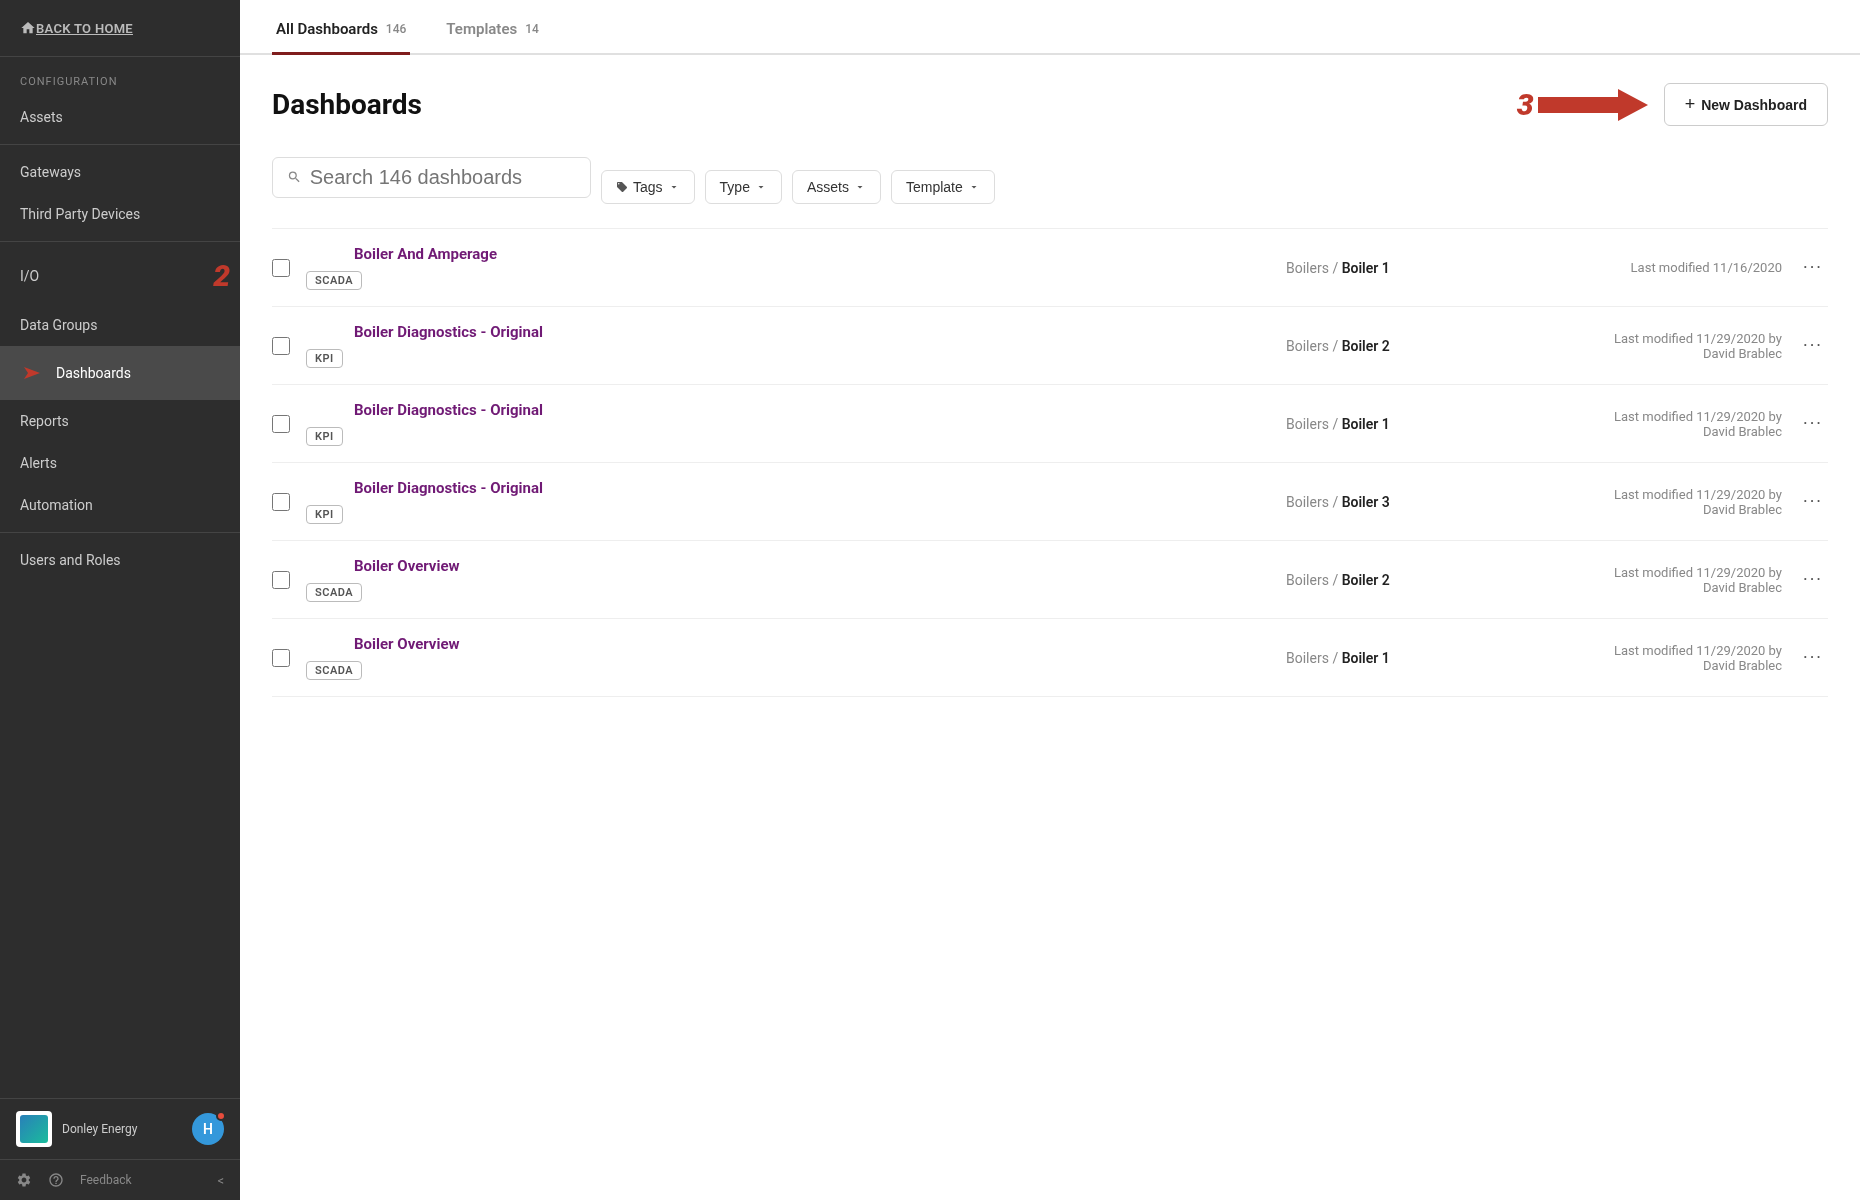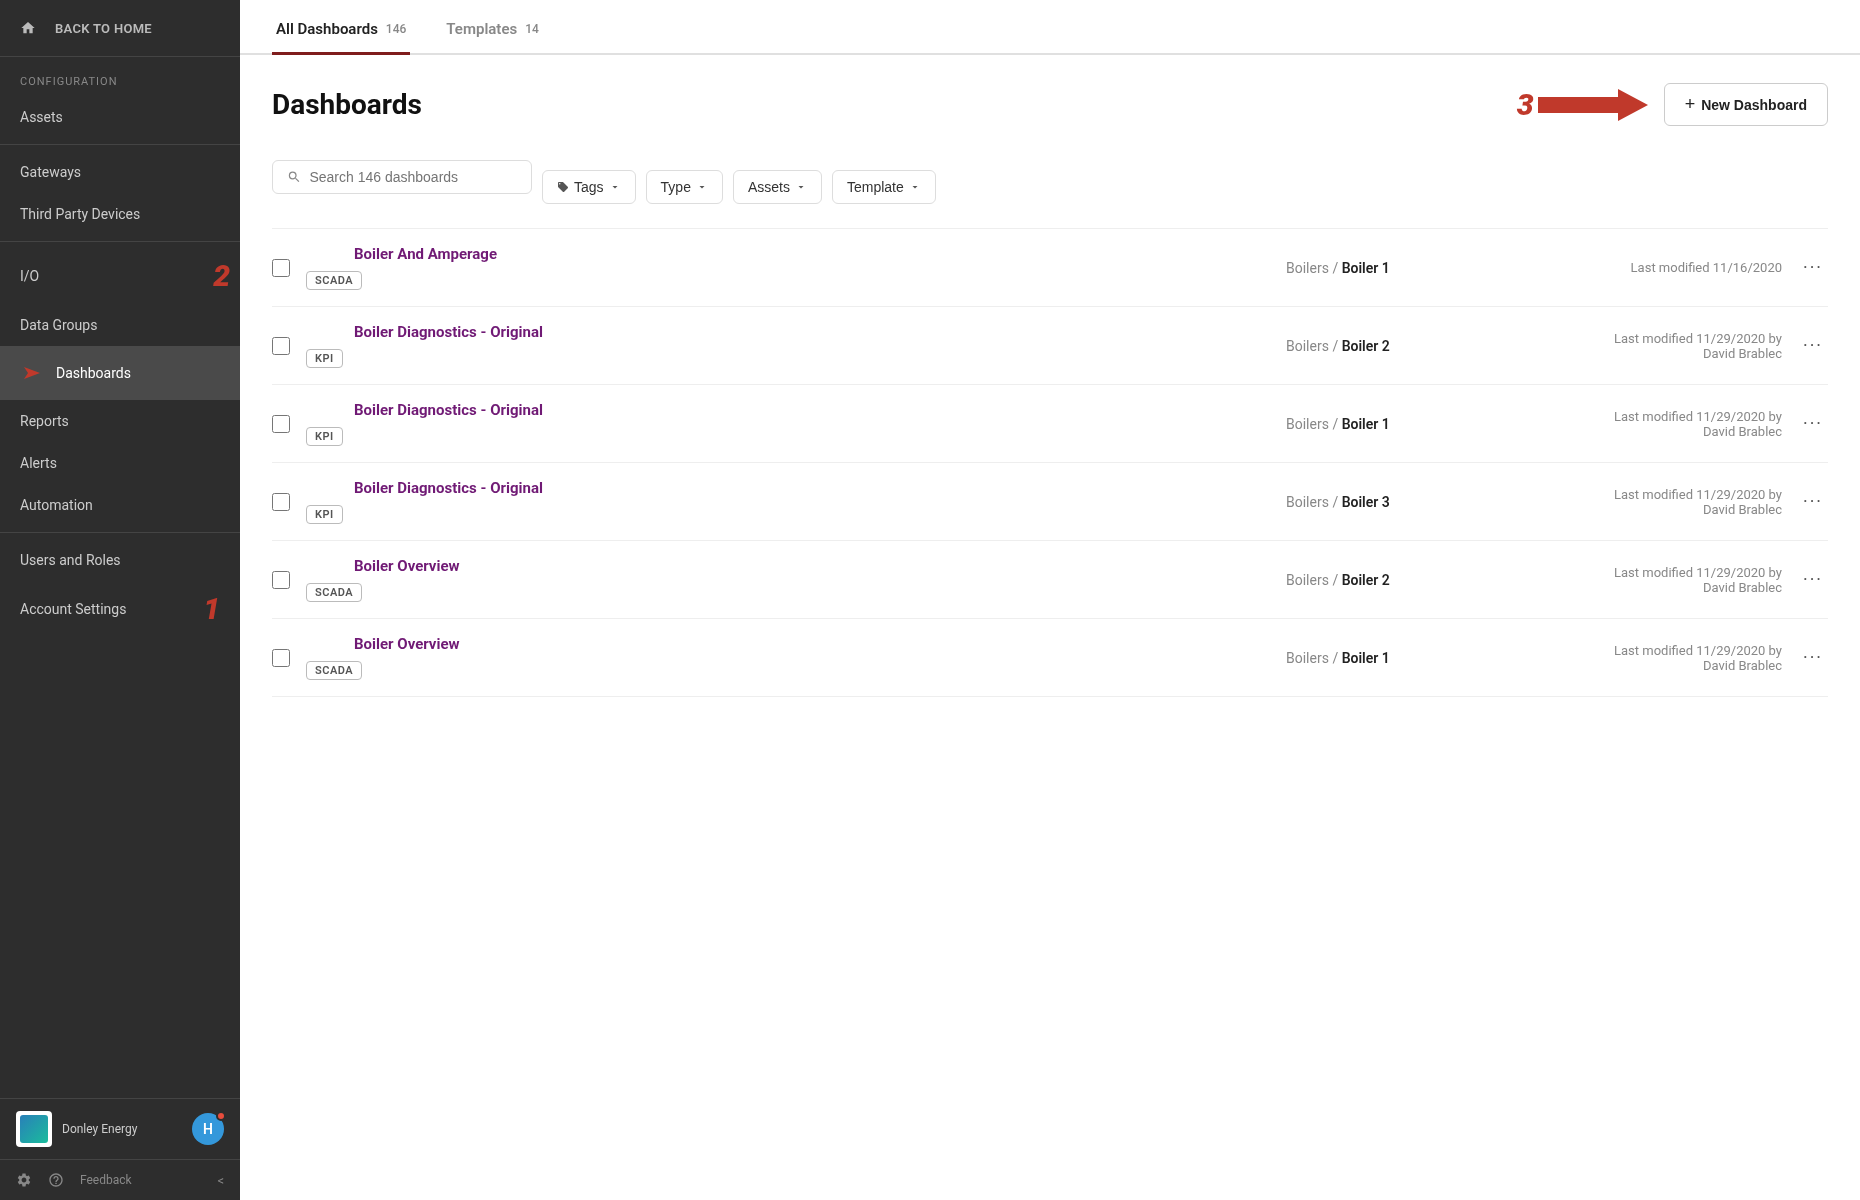--- a/index.html
+++ b/index.html
@@ -12,27 +12,28 @@
       background: #2d2d2d;
       color: #ccc;
       display: flex;
       flex-direction: column;
       height: 100vh;
       overflow-y: auto;
     }
     .sidebar-back {
       display: flex;
       align-items: center;
-      gap: 19px;
+      gap: 0;
       padding: 20px 20px;
       color: #bbb;
       font-size: 13px;
       font-weight: 600;
       letter-spacing: 0.3px;
       border-bottom: 1px solid #444;
+      text-decoration: underline;
     }
     .sidebar-back svg { width: 16px; height: 16px; fill: #bbb; }
     .sidebar-section-label {
       padding: 18px 20px 8px;
       font-size: 11px;
       font-weight: 400;
       letter-spacing: 1px;
       color: #888;
       text-transform: uppercase;
     }
@@ -221,21 +222,21 @@
       border: 1.5px solid #ddd;
       border-radius: 6px;
       padding: 8px 14px;
       min-width: 260px;
       background: #fff;
     }
     .search-box svg { width: 16px; height: 16px; fill: #888; }
     .search-box input {
       border: none;
       outline: none;
-      font-size: 14px;
+      font-size: 20px;
       color: #333;
       width: 100%;
       background: transparent;
     }
     .filter-btn {
       display: flex;
       align-items: center;
       gap: 5px;
       padding: 8px 14px;
       border: 1.5px solid #ddd;
@@ -360,24 +361,20 @@
   </div>
   <div class="sidebar-item">
     <span>Alerts</span>
   </div>
   <div class="sidebar-item">
     <span>Automation</span>
   </div>
   <hr class="sidebar-divider">
   <div class="sidebar-item">
     <span>Users and Roles</span>
-  </div>
-  <div class="sidebar-item" style="display:flex;align-items:center;justify-content:space-between;">
-    <span>Account Settings</span>
-    <span class="annotation-badge">1</span>
   </div>
 
   <div class="sidebar-footer">
     <div class="sidebar-footer-account">
       <div class="company-logo">
         <div class="company-logo-inner"></div>
       </div>
       <span class="company-name">Donley Energy</span>
       <div class="user-avatar">
         <span>H</span>

